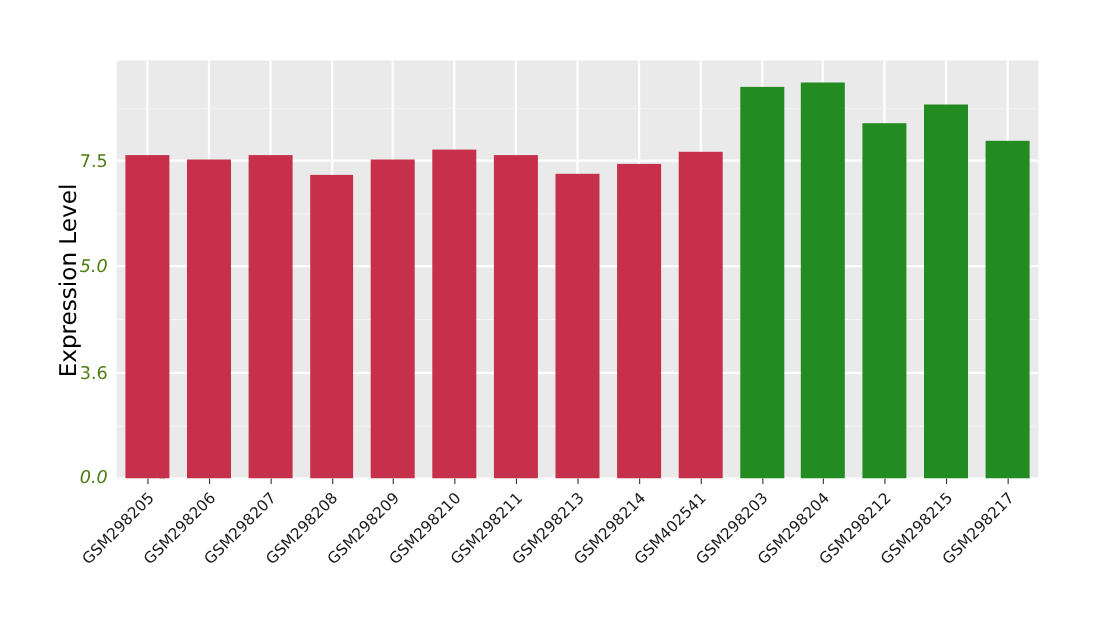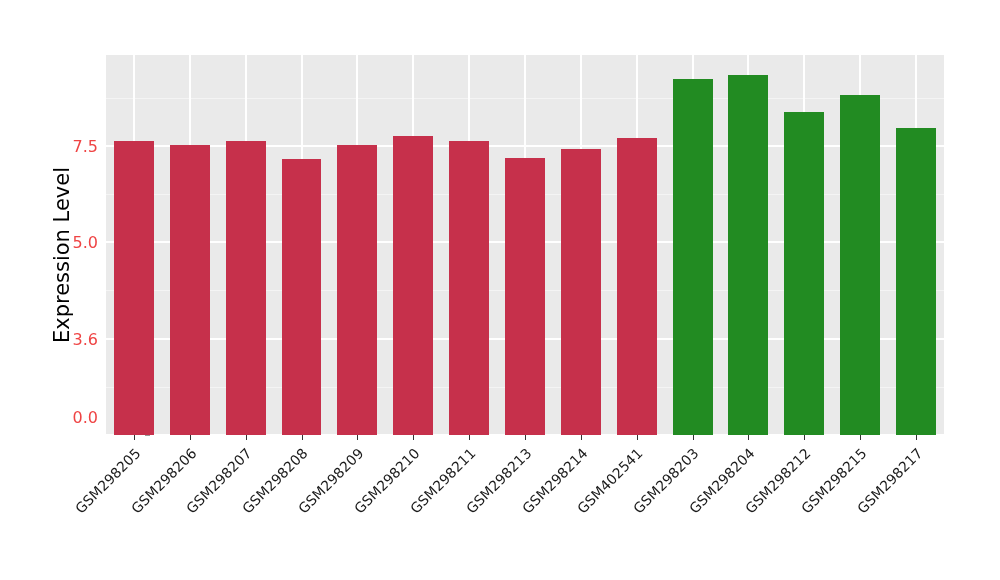--- a/index.html
+++ b/index.html
@@ -40,21 +40,21 @@
     white-space: nowrap;
   }
 
   
   .y-tick-label {
     position: absolute;
     right: 0;
     width: 44px;
     text-align: right;
     font-size: 16px;
-    color: #ef4444;
+    color: #4d7c0f;
     transform: translateY(-50%);
     white-space: nowrap;
   }
   #y-tick-labels {
     position: absolute;
     left: 46px;
     top: 0;
     width: 52px;
     height: 580px;
   }
@@ -138,25 +138,25 @@
   }
 </style>
 </head>
 <body>
 
 <div id="chart-root">
 
   <div id="y-axis-title">Expression Level</div>
 
   <div id="y-tick-labels">
-      <div class="y-tick-label" style="top: 417px;">0.0</div>
+      <div class="y-tick-label" style="top: 434px; font-style: italic;">0.0</div>
       <div class="y-tick-mark" style="top: 435px;"></div>
       <div class="y-tick-label" style="top: 338.651px;">3.6</div>
       <div class="y-tick-mark" style="top: 338.651px;"></div>
-      <div class="y-tick-label" style="top: 242.302px;">5.0</div>
+      <div class="y-tick-label" style="top: 242.302px; font-style: italic;">5.0</div>
       <div class="y-tick-mark" style="top: 242.302px;"></div>
       <div class="y-tick-label" style="top: 145.953px;">7.5</div>
       <div class="y-tick-mark" style="top: 145.953px;"></div>
     </div>
 
   <div id="plot-panel">
       <div class="gridline-minor" style="top: 331.826px;"></div>
       <div class="gridline-minor" style="top: 235.477px;"></div>
       <div class="gridline-minor" style="top: 139.128px;"></div>
       <div class="gridline-minor" style="top: 42.7789px;"></div>

